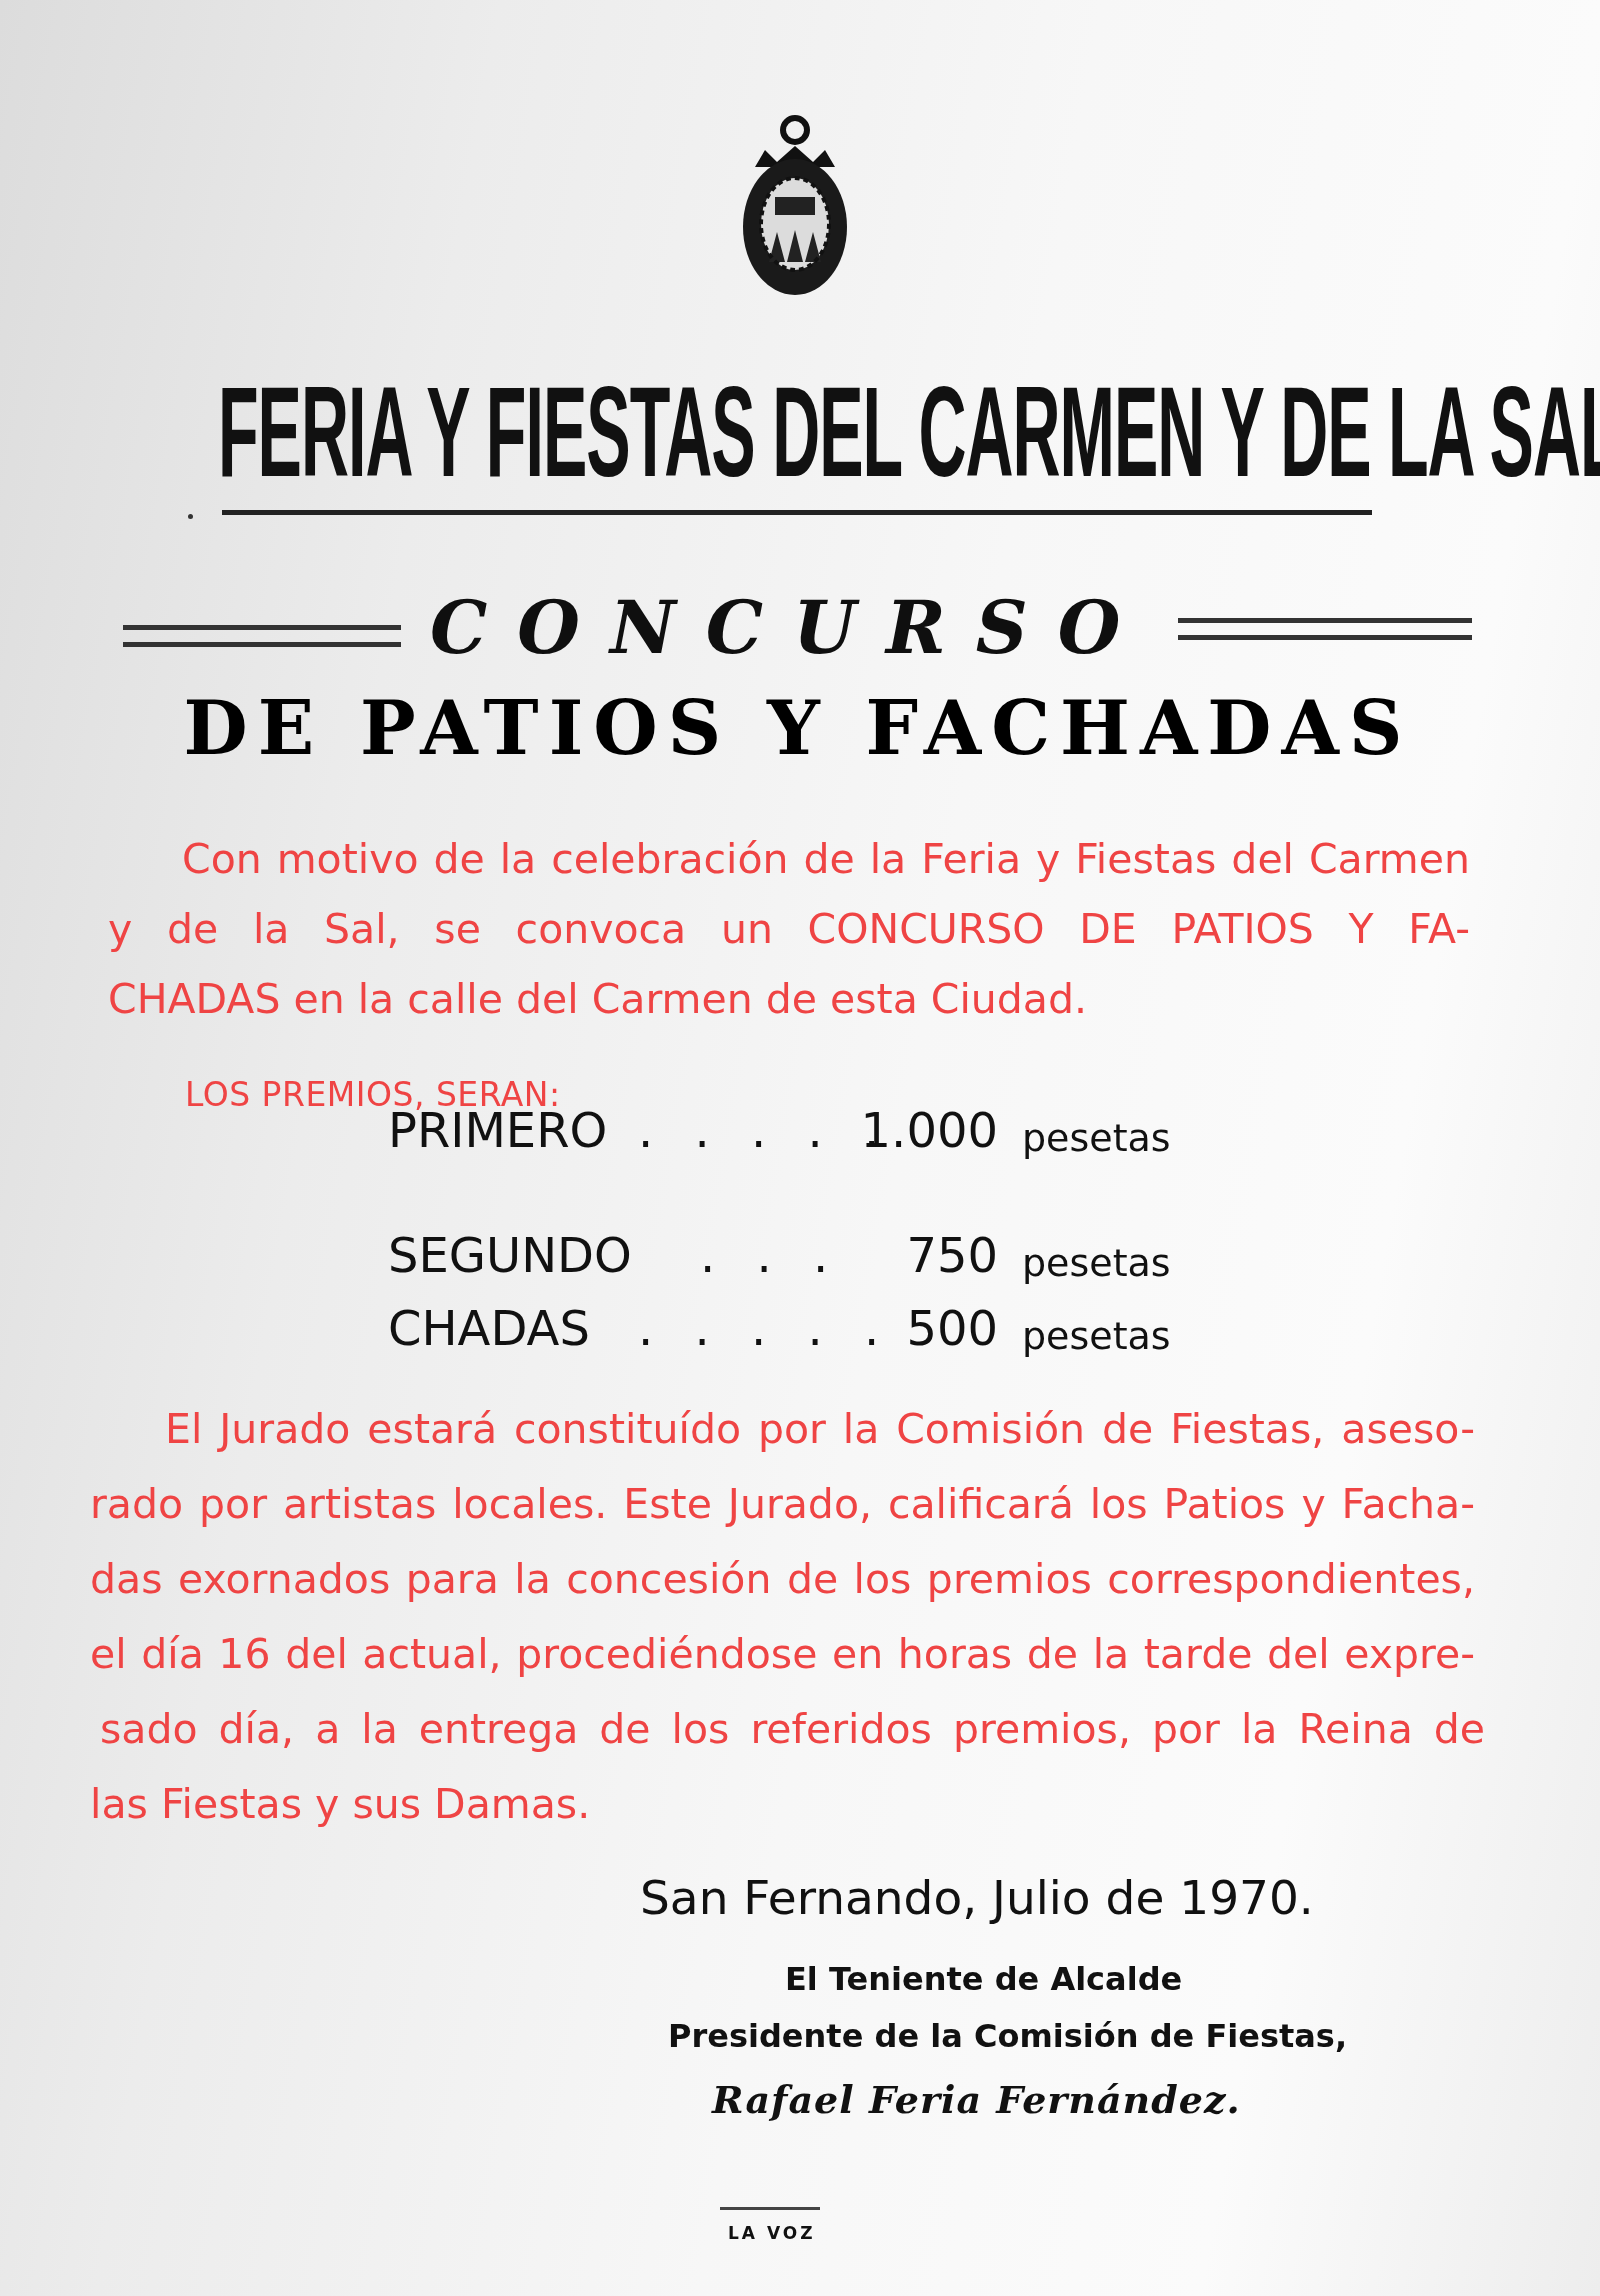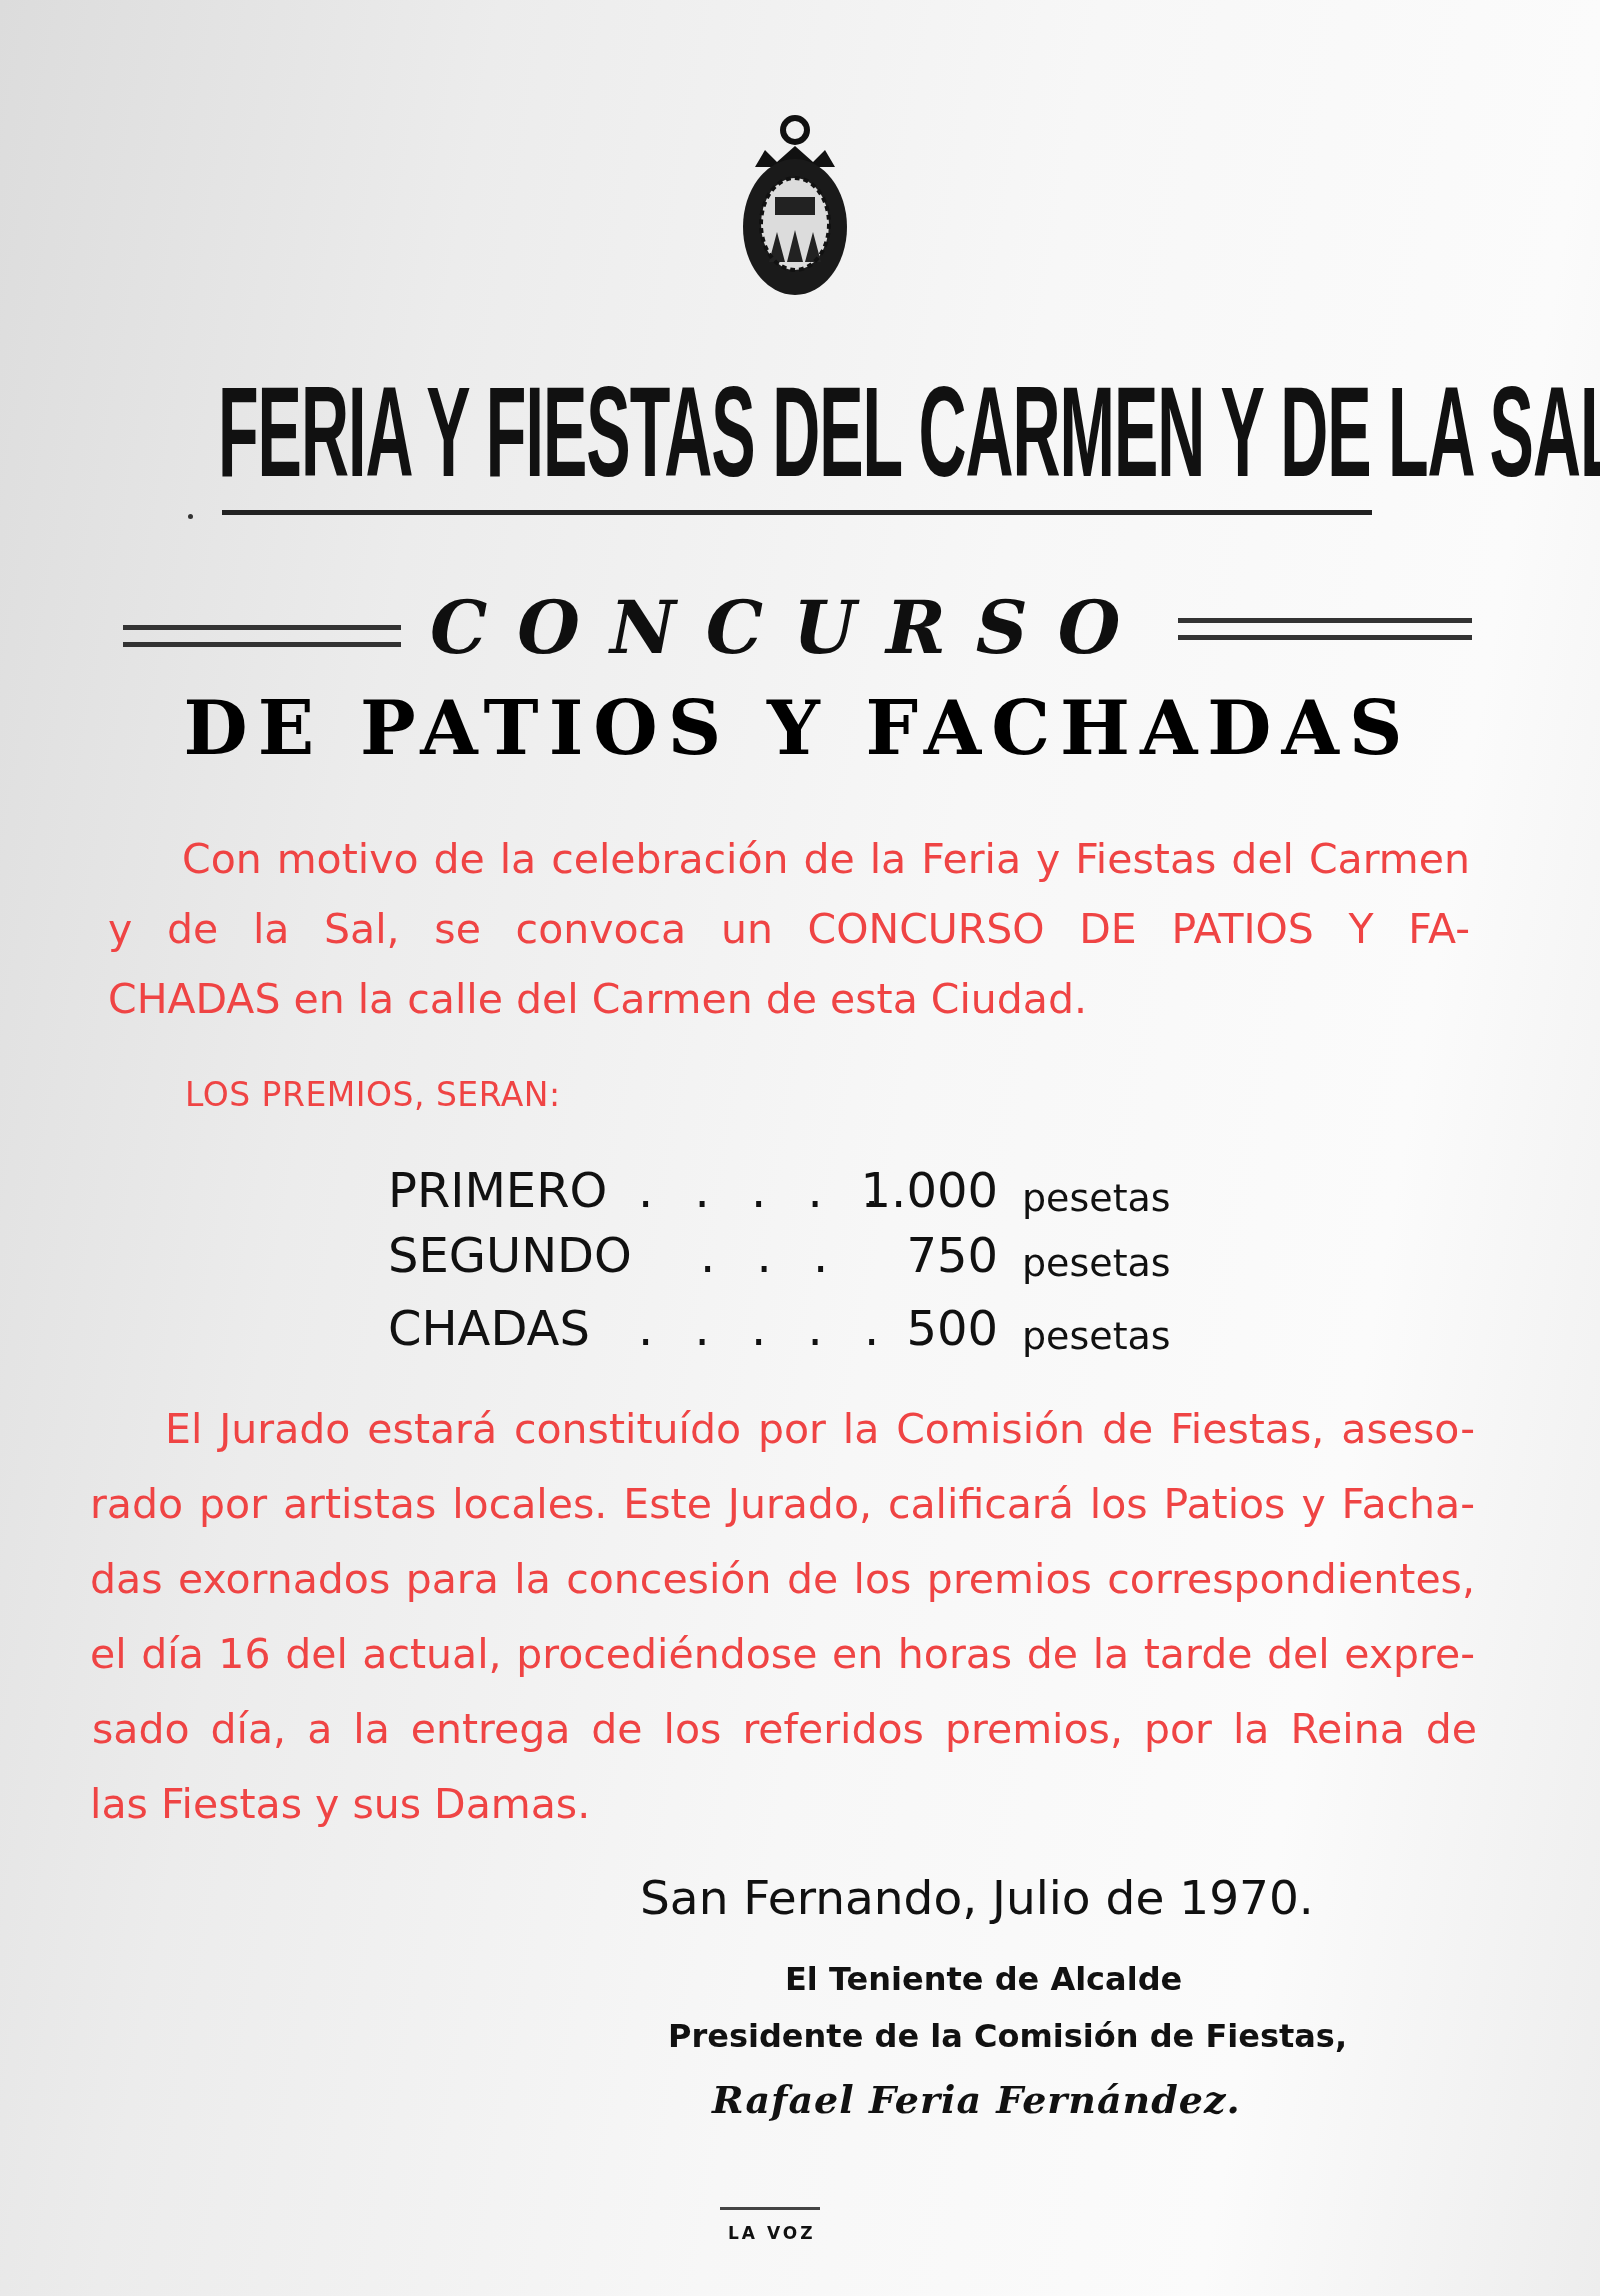--- a/index.html
+++ b/index.html
@@ -80,21 +80,21 @@
 <div class="abs patios">DE PATIOS Y FACHADAS</div>
 
 <div class="abs para" style="left:0; top:0; width:1600px;">
   <span class="line" style="left:182px; top:835px; width:1288px;">Con motivo de la celebración de la Feria y Fiestas del Carmen</span>
   <span class="line" style="left:108px; top:905px; width:1362px;">y de la Sal, se convoca un CONCURSO DE PATIOS Y FA-</span>
   <span class="line lastline" style="left:108px; top:975px;">CHADAS en la calle del Carmen de esta Ciudad.</span>
 </div>
 
 <div class="abs para premios-h">LOS PREMIOS, SERAN:</div>
 
-<div class="abs prize" style="left:388px; top:1160px; width:800px; height:60px;">
+<div class="abs prize" style="left:388px; top:1100px; width:800px; height:60px;">
   <span class="name">PRIMERO</span>
   <span class="dots" style="left:250px; word-spacing:26px;">. . . . .</span>
   <span class="amt">1.000</span>
   <span class="unit">pesetas</span>
 </div>
 <div class="abs prize" style="left:388px; top:1225px; width:800px; height:60px;">
   <span class="name">SEGUNDO</span>
   <span class="dots" style="left:312px; word-spacing:26px;">. . .</span>
   <span class="amt">750</span>
   <span class="unit">pesetas</span>
@@ -104,21 +104,21 @@
   <span class="dots" style="left:250px; word-spacing:26px;">. . . . .</span>
   <span class="amt">500</span>
   <span class="unit">pesetas</span>
 </div>
 
 <div class="abs para" style="left:0; top:0; width:1600px;">
   <span class="line" style="left:165px; top:1405px; width:1310px;">El Jurado estará constituído por la Comisión de Fiestas, aseso-</span>
   <span class="line" style="left:90px; top:1480px; width:1385px;">rado por artistas locales. Este Jurado, calificará los Patios y Facha-</span>
   <span class="line" style="left:90px; top:1555px; width:1385px;">das exornados para la concesión de los premios correspondientes,</span>
   <span class="line" style="left:90px; top:1630px; width:1385px;">el día 16 del actual, procediéndose en horas de la tarde del expre-</span>
-  <span class="line" style="left:92px; top:1705px; width:1385px;">sado día, a la entrega de los referidos premios, por la Reina de</span>
+  <span class="line" style="left:100px; top:1705px; width:1385px;">sado día, a la entrega de los referidos premios, por la Reina de</span>
   <span class="line lastline" style="left:90px; top:1780px;">las Fiestas y sus Damas.</span>
 </div>
 
 <div class="abs sig-place">San Fernando, Julio de 1970.</div>
 <div class="abs sig-role1">El Teniente de Alcalde</div>
 <div class="abs sig-role2">Presidente de la Comisión de Fiestas,</div>
 <div class="abs sig-name">Rafael Feria Fernández.</div>
 
 <div class="abs footer-rule"></div>
 <div class="abs footer-text">LA VOZ</div>

